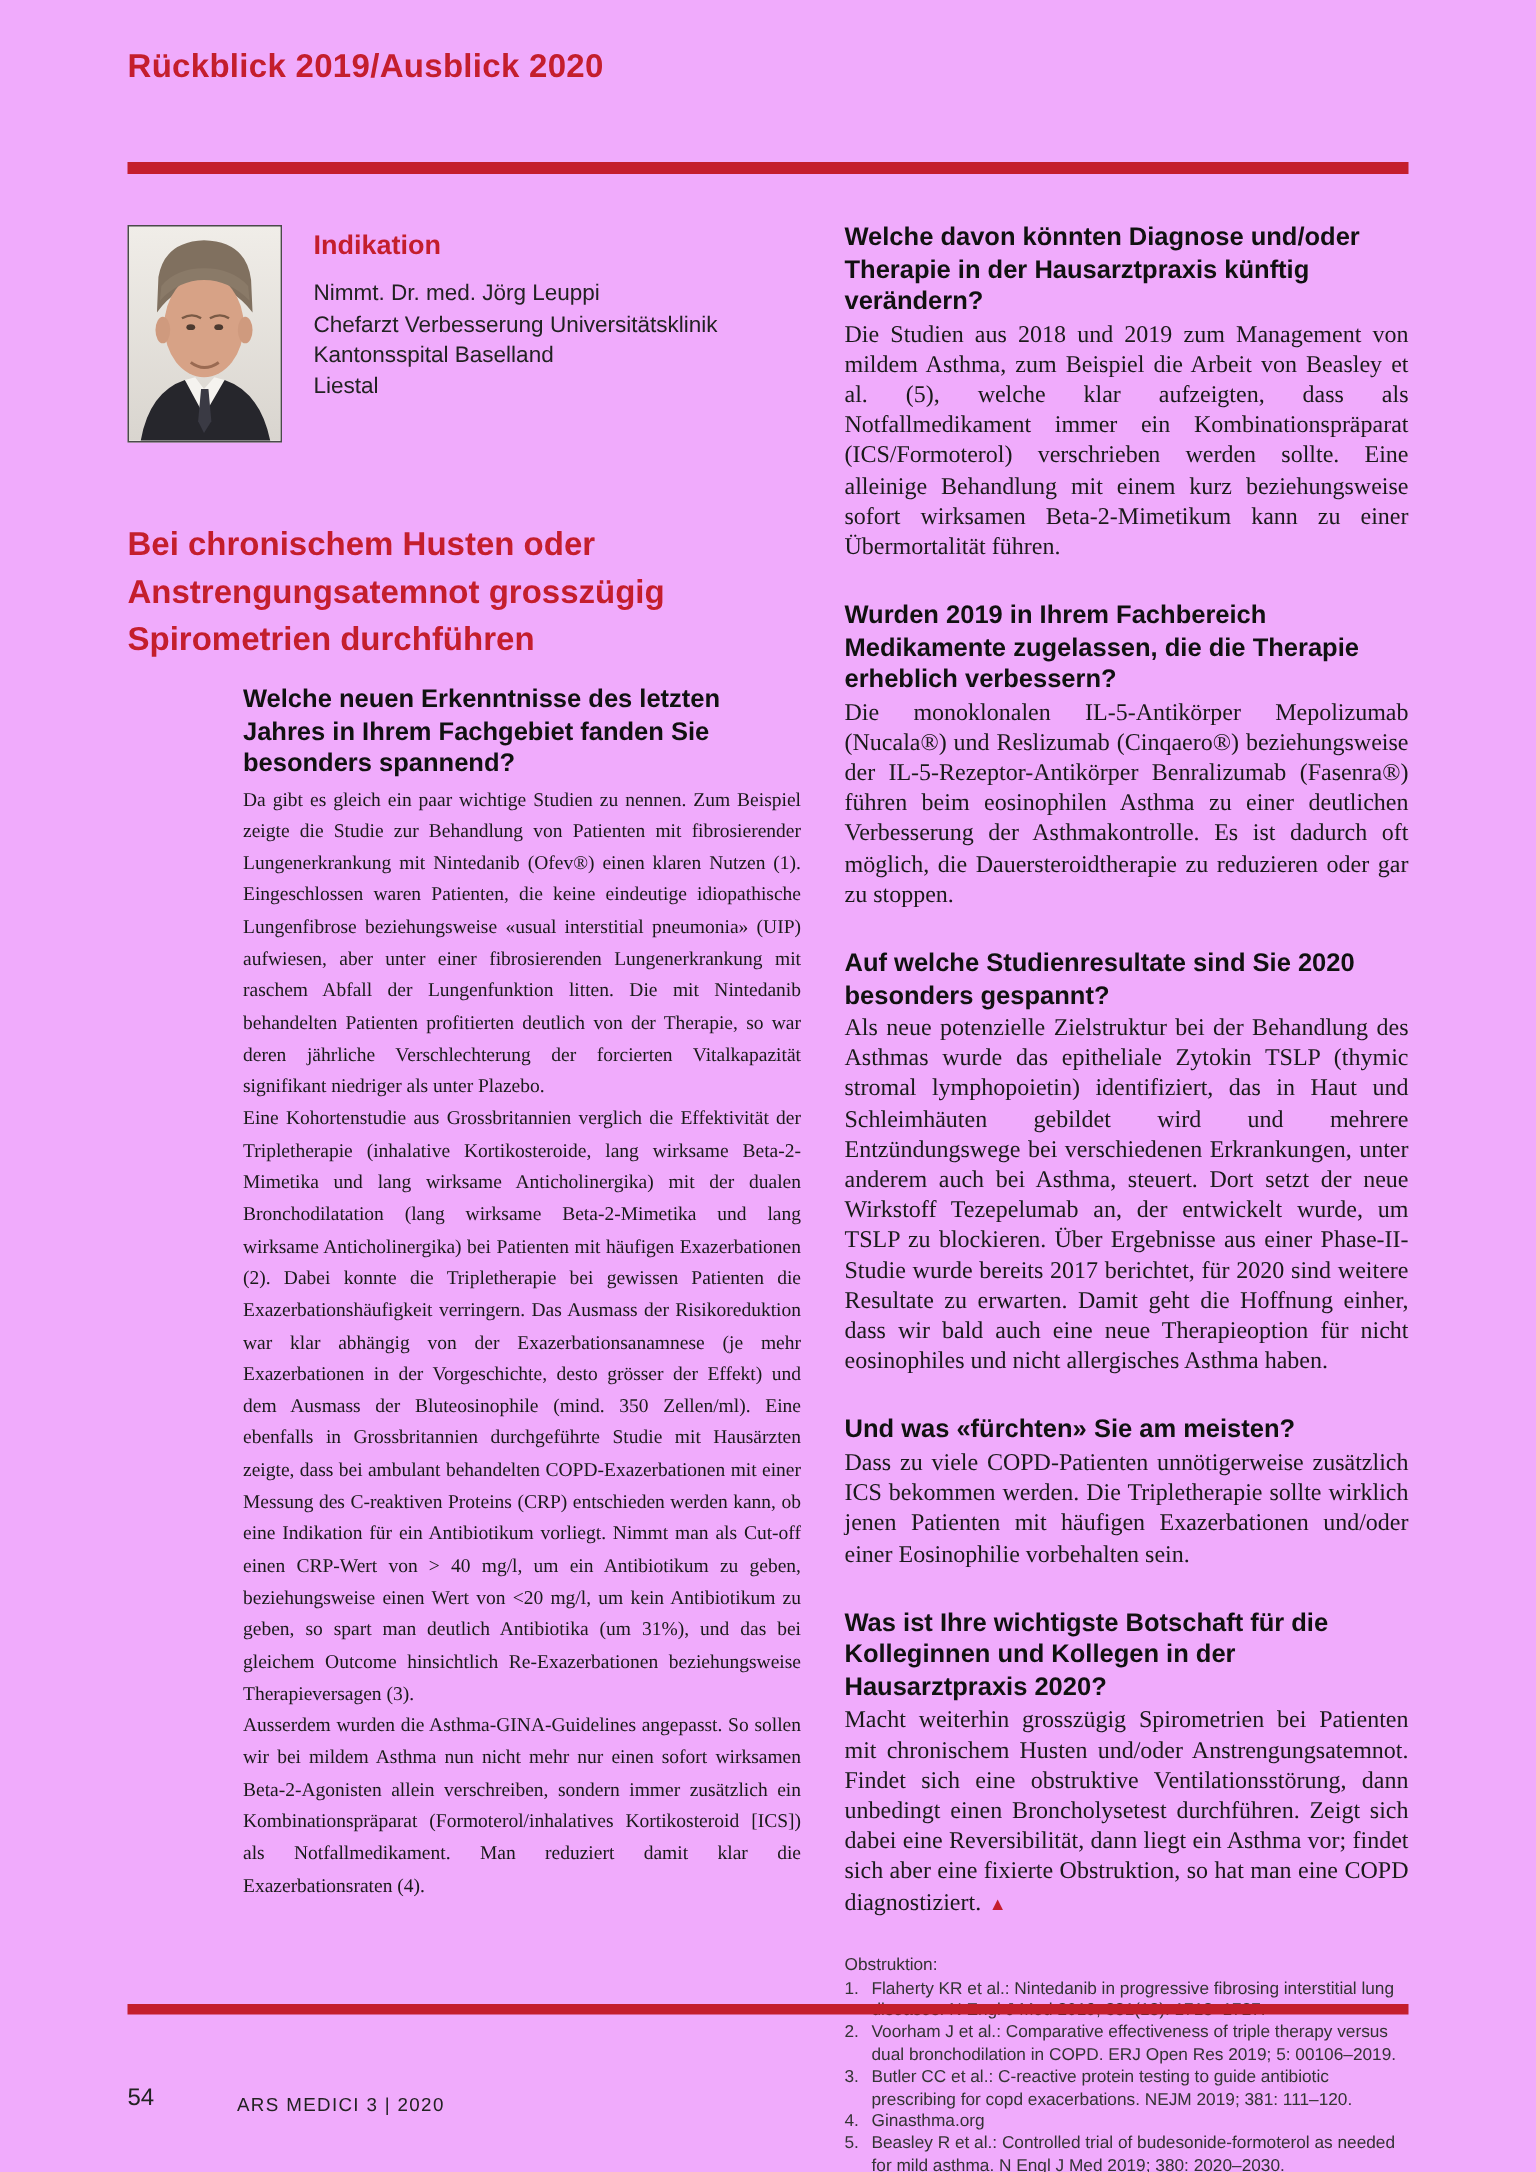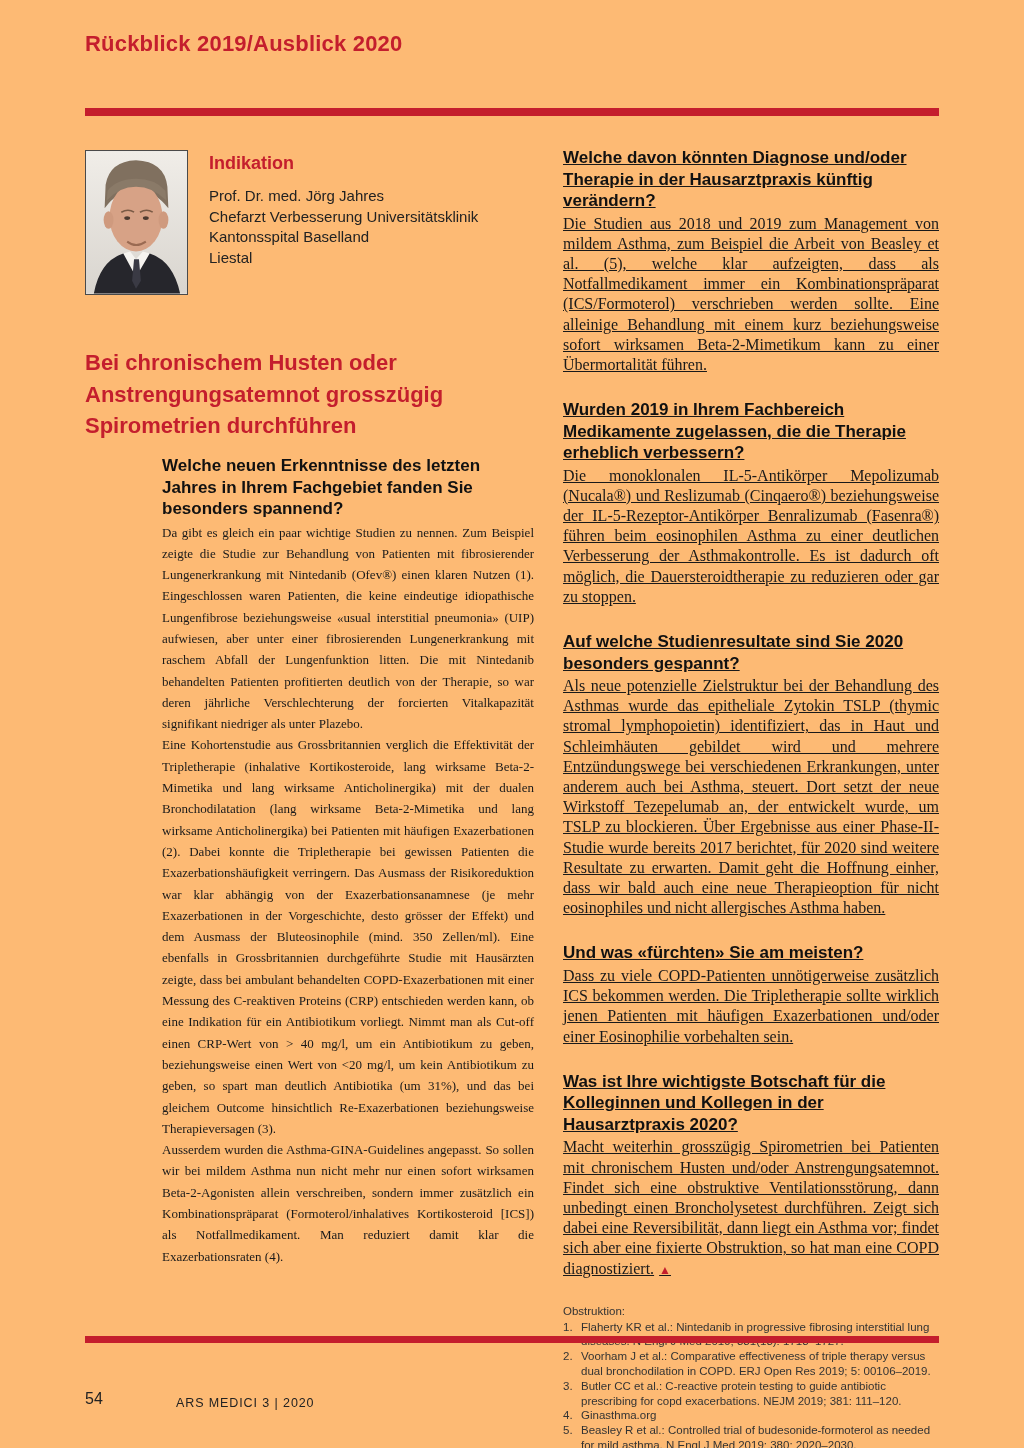--- a/index.html
+++ b/index.html
@@ -1,20 +1,20 @@
 <!DOCTYPE html>
 <html lang="de" style="--accent: #c41e2d;"><head>
 <meta charset="utf-8">
 <style>
   :root { --accent:#c41e2d; --text:#1a1a1a; --muted:#333; }
   * { margin:0; padding:0; box-sizing:border-box; }
   html,body { background:#888; }
   .page {
     position:relative; width:1024px; height:1448px; margin:0 auto;
-    background:#fdba74; overflow:hidden; color:var(--text);
+    background:#f0abfc; overflow:hidden; color:var(--text);
     font-family:"Liberation Sans", sans-serif;
   }
   .kicker {
     position:absolute; left:85px; top:31px;
     font-size:22px; font-weight:600; letter-spacing:.2px; color:var(--accent);
   }
   .rule { position:absolute; left:85px; width:854px; background:var(--accent); }
   .rule-top { top:108px; height:8px; }
   .rule-bottom { top:1336px; height:7px; }
 
@@ -38,36 +38,36 @@
 
   .q {
     font-family:"Liberation Sans", sans-serif; font-weight:700;
     font-size:17px; line-height:21.5px; color:#111; margin-bottom:2px;
   }
   .a {
     font-family:"Liberation Serif", serif; font-size:13px; line-height:21.3px;
     text-align:justify; color:var(--text);
   }
   .col-right .a { font-size:16px; line-height:20.2px; }
-  .qa { margin-bottom:24px;text-decoration:underline; }
+  .qa { margin-bottom:24px; }
   .qa:last-of-type { margin-bottom:0; }
   .end-marker { color:var(--accent); font-size:12px; margin-left:5px; }
 
   .refs-block { margin-top:24px; color:var(--muted); }
   .refs-heading { font-size:11.5px; line-height:14.8px; }
   ol.refs { list-style:none; counter-reset:ref; margin-top:1px; }
   ol.refs li {
     counter-increment:ref; position:relative; padding-left:18px;
     font-size:11.5px; line-height:14.8px;
   }
   ol.refs li::before { content:counter(ref) "."; position:absolute; left:0; }
 
   .footer-pageno { position:absolute; left:85px; top:1390px; font-size:16px; color:#222; }
   .footer-journal {
-    position:absolute; left:176px; top:1396px; font-size:12.5px;
+    position:absolute; left:158px; top:1396px; font-size:12.5px;
     letter-spacing:.9px; color:#222;
   }
 </style>
 </head>
 <body>
 
 <div class="page">
 
   <div class="kicker">Rückblick 2019/Ausblick 2020</div>
   <div class="rule rule-top"></div>
@@ -92,21 +92,21 @@
       <ellipse cx="61" cy="68" rx="3" ry="2" fill="#4c3a30"></ellipse>
       <path d="M42 92 q9 7 19 0" stroke="#9a6a52" stroke-width="2" fill="none"></path>
       <path d="M8 145 Q14 112 38 104 L51 112 L65 104 Q89 112 96 145 Z" fill="#26262c"></path>
       <path d="M38 104 L51 128 L65 104 L58 102 L51 110 L45 102 Z" fill="#f5f3ef"></path>
       <path d="M49 110 L54 110 L56 132 L51 140 L47 132 Z" fill="#3a3a44"></path>
     </svg>
   </div>
 
   <div class="byline-info">
     <div class="section-label">Indikation</div>
-    <div class="line">Prof. Dr. med. Jörg Jahres</div>
+    <div class="line">Nimmt. Dr. med. Jörg Leuppi</div>
     <div class="line">Chefarzt Verbesserung Universitätsklinik</div>
     <div class="line">Kantonsspital Baselland</div>
     <div class="line">Liestal</div>
   </div>
 
   <h1 class="page-title">
     <span>Bei chronischem Husten oder</span>
     <span>Anstrengungsatemnot grosszügig</span>
     <span>Spirometrien durchführen</span>
   </h1>

